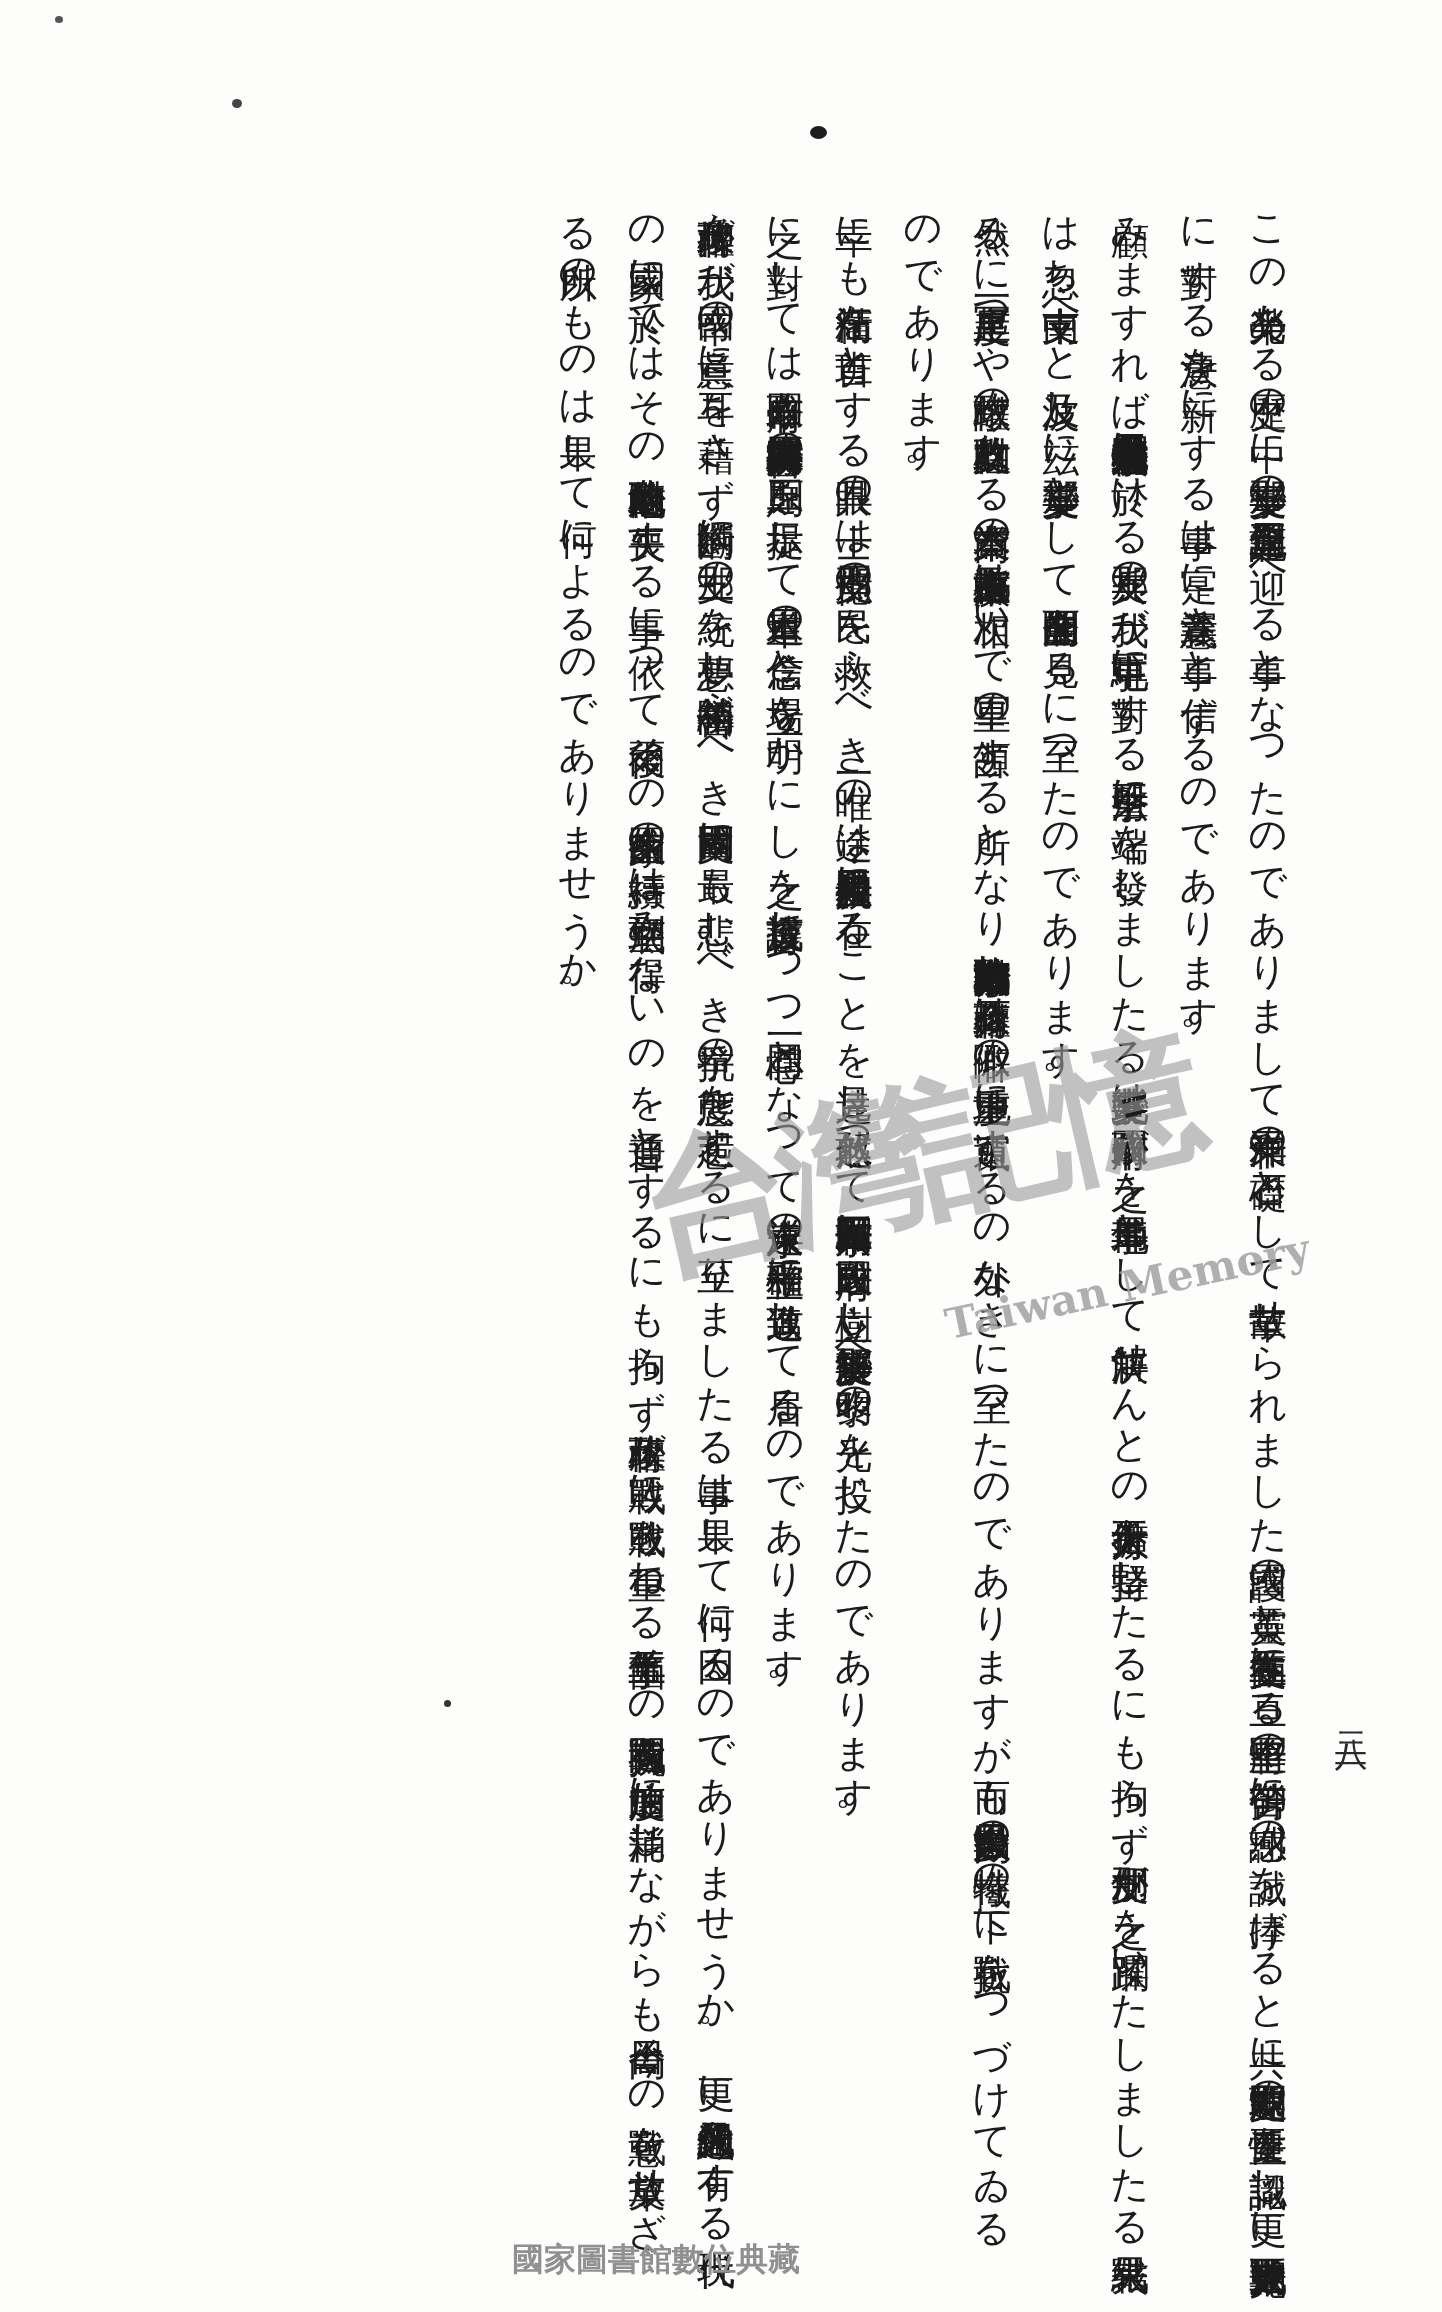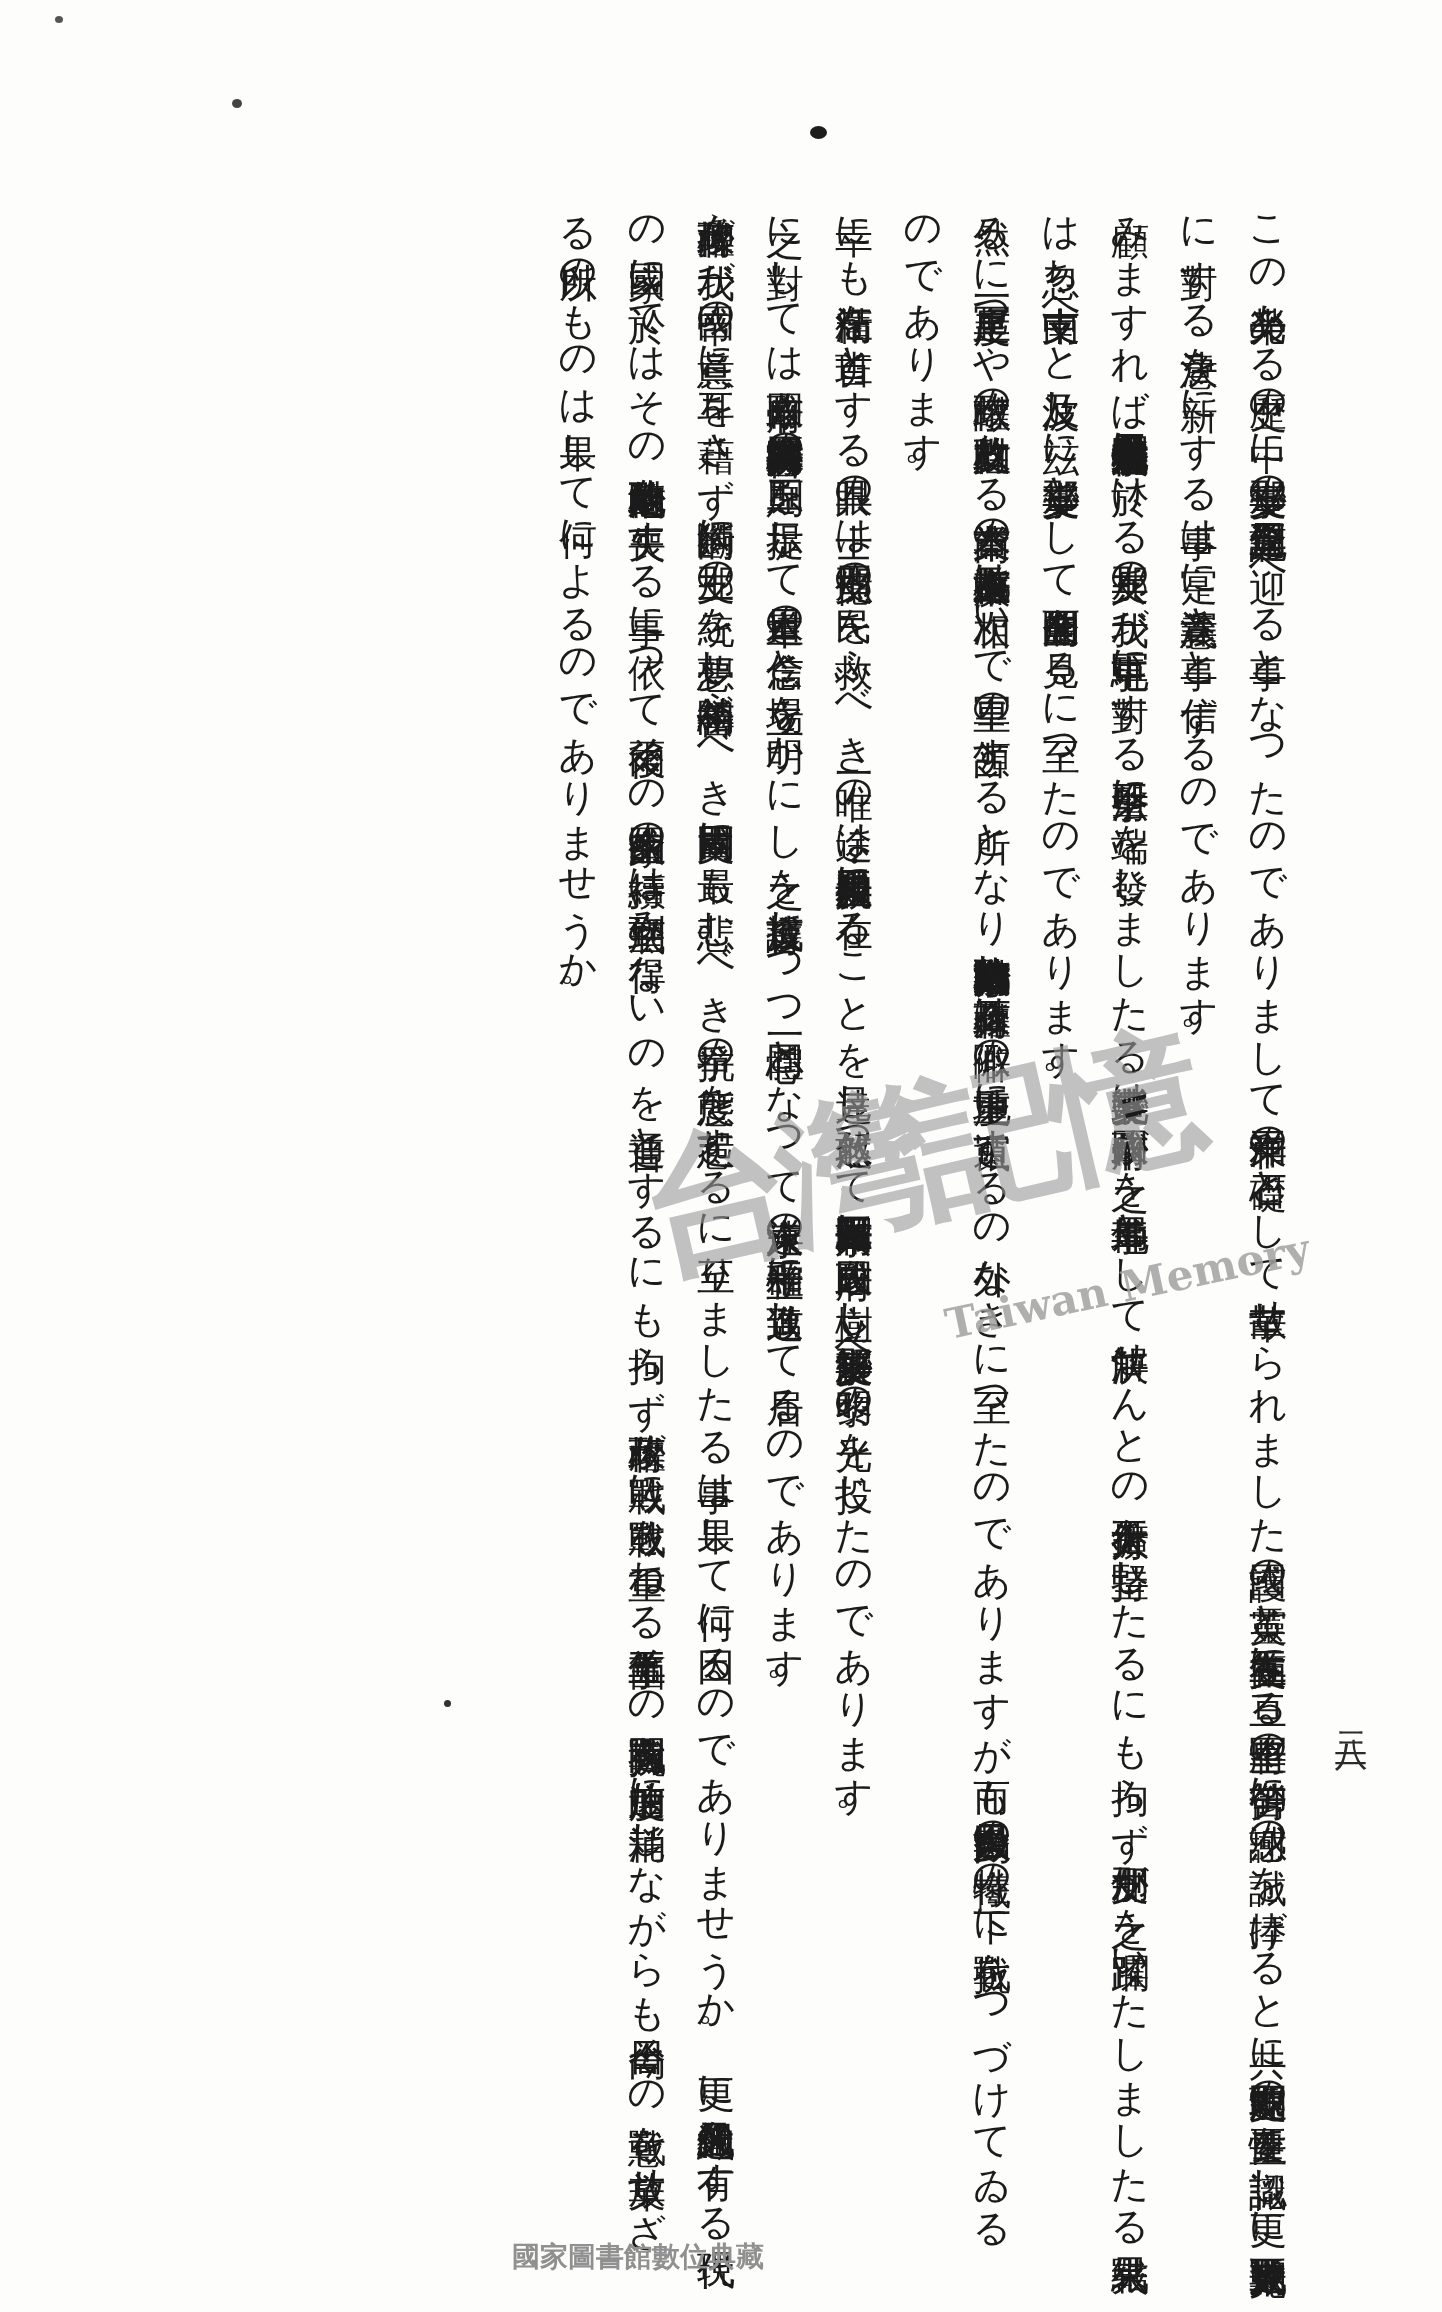--- a/index.html
+++ b/index.html
@@ -68,21 +68,21 @@
     opacity: 0.85;
     transform: rotate(-12deg);
     white-space: nowrap;
     pointer-events: none;
   }
   
   .footer-caption {
     position: absolute;
     left: 512px;
     top: 2238px;
-    font-size: 28px;
+    font-size: 32px;
     letter-spacing: 0px;
     color: #909090;
     font-family: "DejaVu Sans", "Liberation Sans", sans-serif;
     font-weight: bold;
     white-space: nowrap;
   }
   
   .speck {
     position: absolute;
     background: #1d1d1d;

